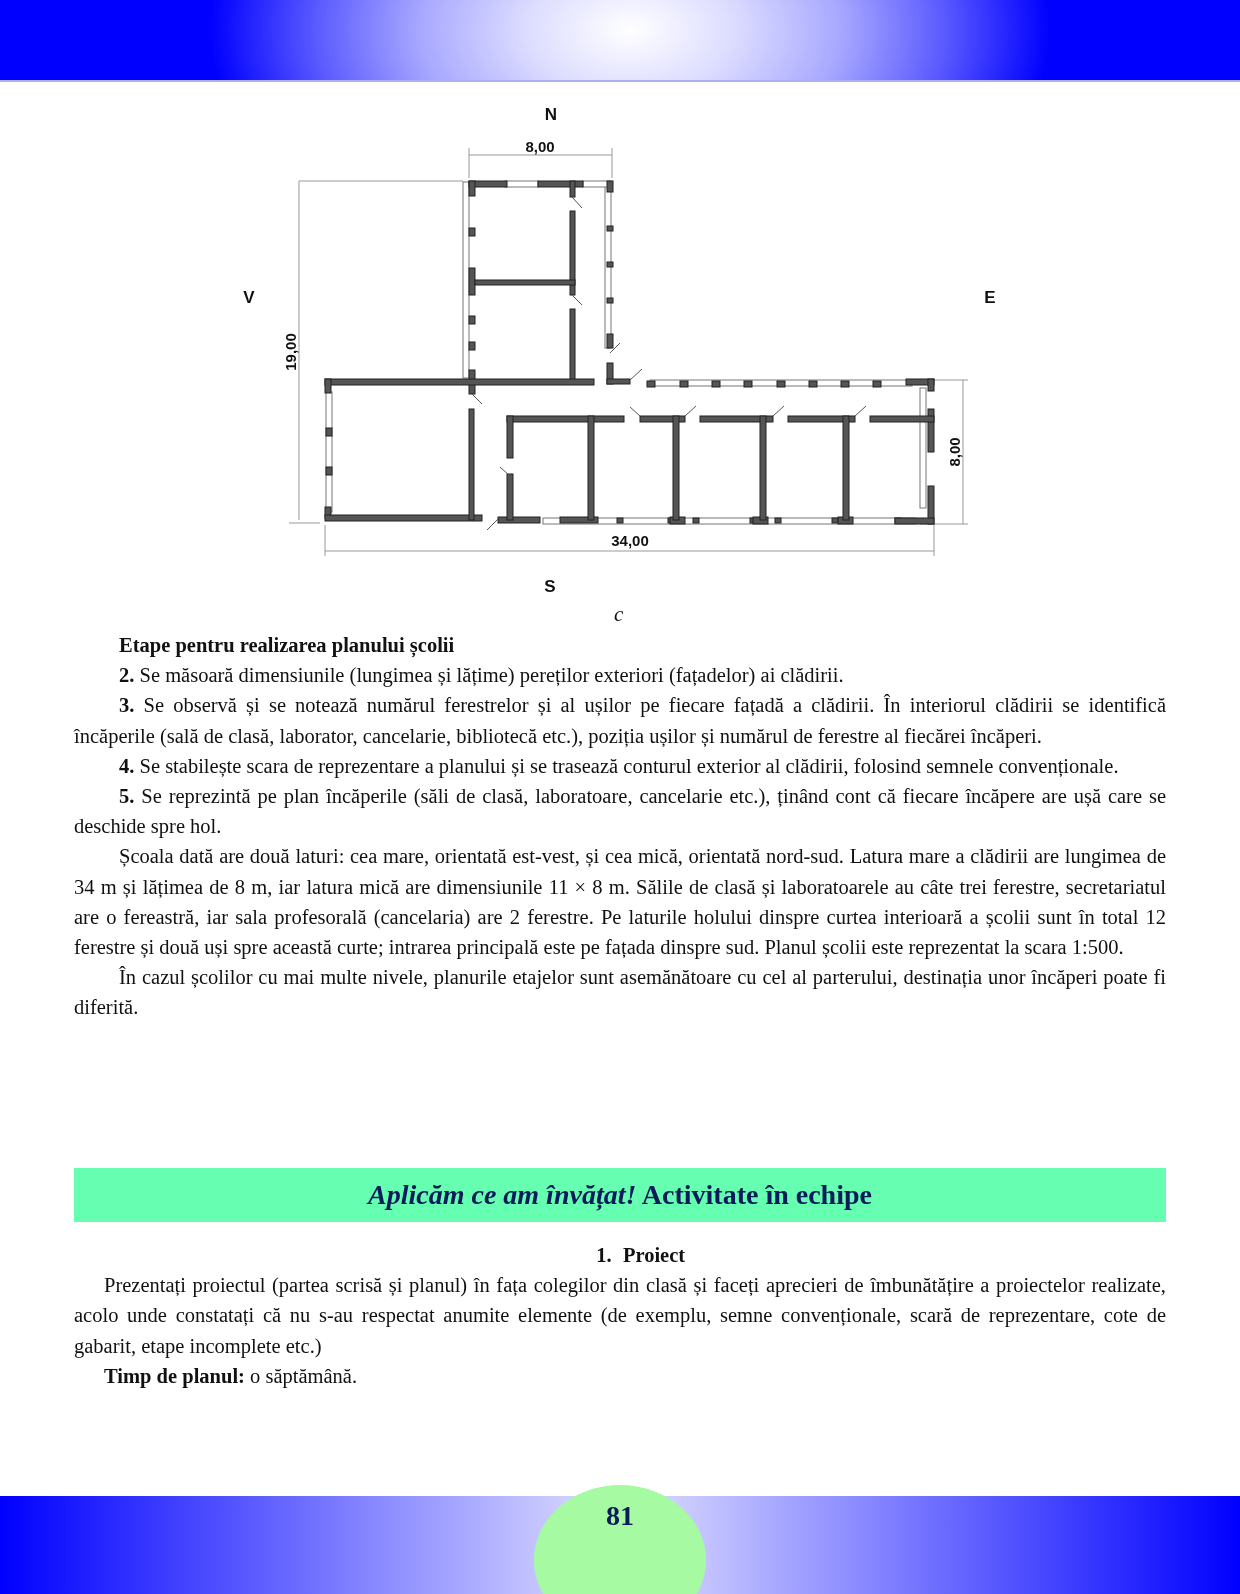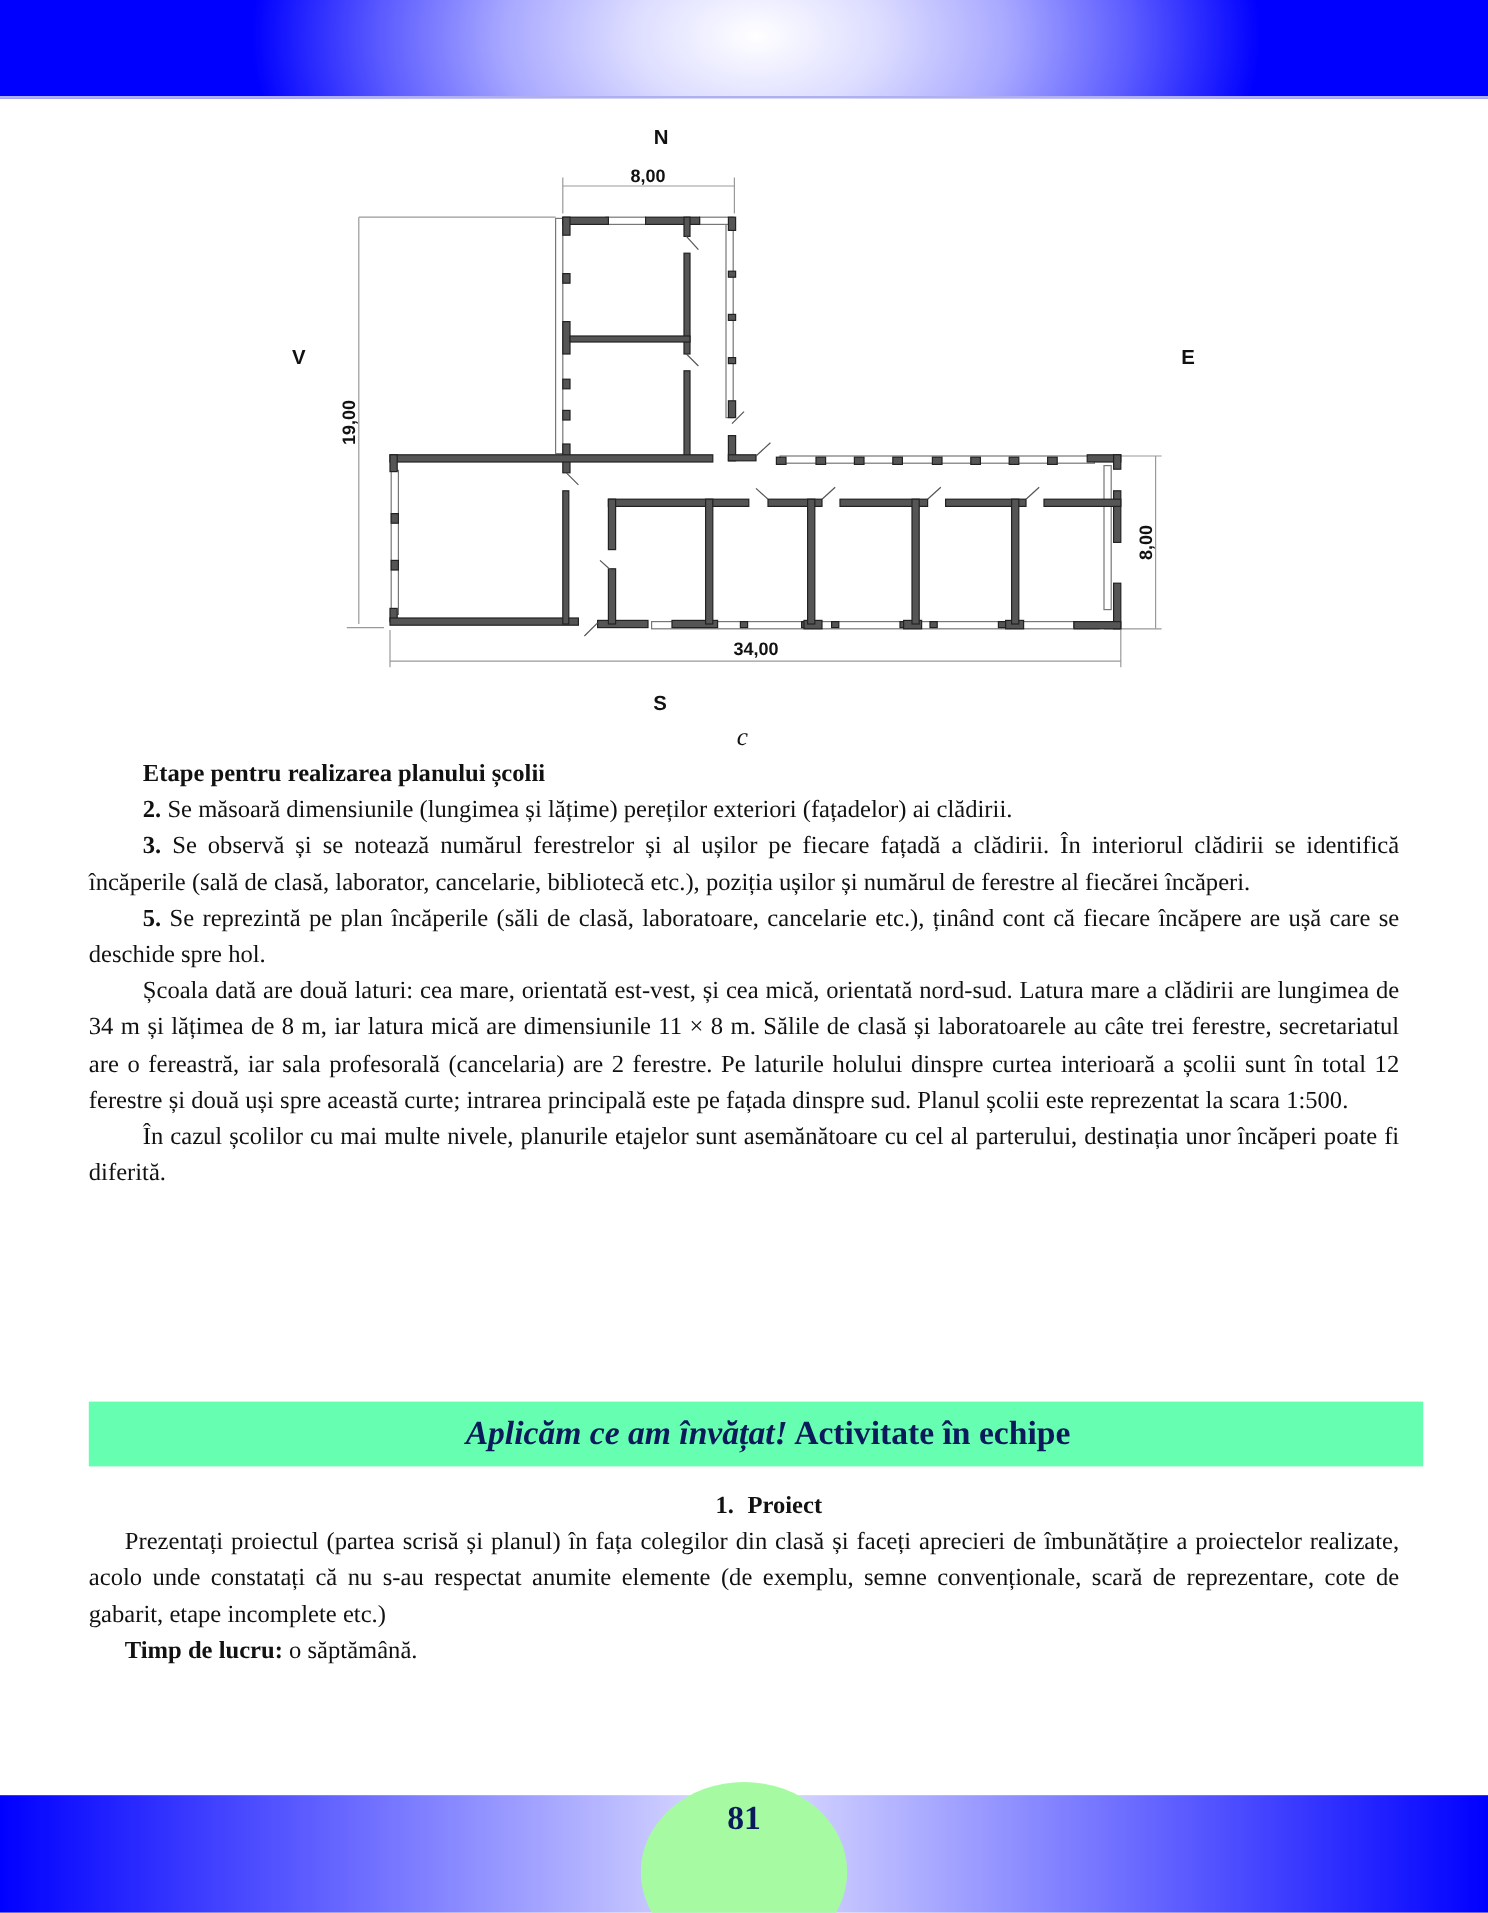--- a/index.html
+++ b/index.html
@@ -17,21 +17,21 @@
   .plan { position: absolute; left: 0; top: 90px; }
   .plan text { font-family: "Liberation Sans", sans-serif; font-weight: bold; fill: #111; }
   .caption-c { position: absolute; left: 614px; top: 602px; font-style: italic; font-size: 21px; }
   .text-block { position: absolute; left: 74px; width: 1092px; font-size: 20.5px; line-height: 30.2px; }
   .para { text-align: justify; margin: 0; }
   .indent { text-indent: 45px; }
   .indent2 { text-indent: 30px; }
   .heading { margin: 0 0 0 45px; font-weight: bold; }
   .b { font-weight: bold; }
   .banner { position: absolute; left: 74px; top: 1168px; width: 1092px; height: 54px; background: #66ffb2;
-    text-align: center; font-size: 28px; line-height: 54px; color: #0a1a5a; font-weight: bold; padding-left: 20px; }
+    text-align: center; font-size: 28px; line-height: 54px; color: #0a1a5a; font-weight: bold; }
   .banner .it { font-style: italic; }
   .proj { position: absolute; left: 74px; top: 1240px; width: 1092px; font-size: 20.5px; line-height: 30.2px; }
   .proj .l1 { margin-left: 30px; font-weight: bold; text-align: center; }
   .proj .l1 .num { display: inline-block; width: 38px; }
 </style>
 </head>
 <body>
 
 <div class="top-band"></div>
 
@@ -157,30 +157,31 @@
     <line x1="855" y1="416" x2="866" y2="406"></line>
   </g>
 </svg>
 
 <div class="caption-c">c</div>
 
 <div class="text-block" style="top: 630px;">
   <p class="heading">Etape pentru realizarea planului școlii</p>
   <p class="para indent"><span class="b">2.</span><span> Se măsoară dimensiunile (lungimea și lățime) pereților exteriori (fațadelor) ai clădirii.</span></p>
   <p class="para indent"><span class="b">3.</span><span> Se observă și se notează numărul ferestrelor și al ușilor pe fiecare fațadă a clădirii. În interiorul clădirii se identifică încăperile (sală de clasă, laborator, cancelarie, bibliotecă etc.), poziția ușilor și numărul de ferestre al fiecărei încăperi.</span></p>
+  <p class="para indent"><span class="b">4.</span><span> Se stabilește scara de reprezentare a planului și se trasează conturul exterior al clădirii, folosind semnele convenționale.</span></p>
   <p class="para indent"><span class="b">5.</span><span> Se reprezintă pe plan încăperile (săli de clasă, laboratoare, cancelarie etc.), ținând cont că fiecare încăpere are ușă care se deschide spre hol.</span></p>
   <p class="para indent">Școala dată are două laturi: cea mare, orientată est-vest, și cea mică, orientată nord-sud. Latura mare a clădirii are lungimea de 34 m și lățimea de 8 m, iar latura mică are dimensiunile 11 × 8 m. Sălile de clasă și laboratoarele au câte trei ferestre, secretariatul are o fereastră, iar sala profesorală (cancelaria) are 2 ferestre. Pe laturile holului dinspre curtea interioară a școlii sunt în total 12 ferestre și două uși spre această curte; intrarea principală este pe fațada dinspre sud. Planul școlii este reprezentat la scara 1:500.</p>
   <p class="para indent">În cazul școlilor cu mai multe nivele, planurile etajelor sunt asemănătoare cu cel al parterului, destinația unor încăperi poate fi diferită.</p>
 </div>
 
 <div class="banner">
   <span class="it">Aplicăm ce am învățat!</span><span> Activitate în echipe</span>
 </div>
 
 <div class="proj">
   <div class="l1"><span class="num">1.</span><span>Proiect</span></div>
   <p class="para indent2">Prezentați proiectul (partea scrisă și planul) în fața colegilor din clasă și faceți aprecieri de îmbunătățire a proiectelor realizate, acolo unde constatați că nu s-au respectat anumite elemente (de exemplu, semne convenționale, scară de reprezentare, cote de gabarit, etape incomplete etc.)</p>
-  <p class="para indent2"><span class="b">Timp de lucru:</span><span> o săptămână.</span></p>
+  <p class="para indent2"><span class="b">Timp de planul:</span><span> o săptămână.</span></p>
 </div>
 
 <div class="bottom-band"></div>
 <div class="page-oval"></div>
 <div class="page-number">81</div>
 
 </body></html>

